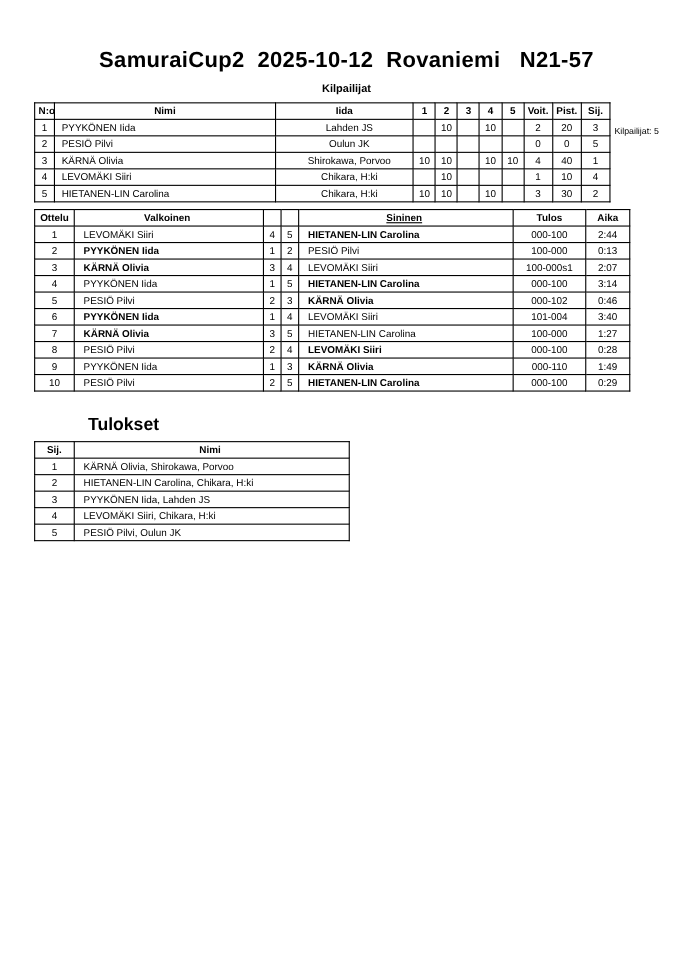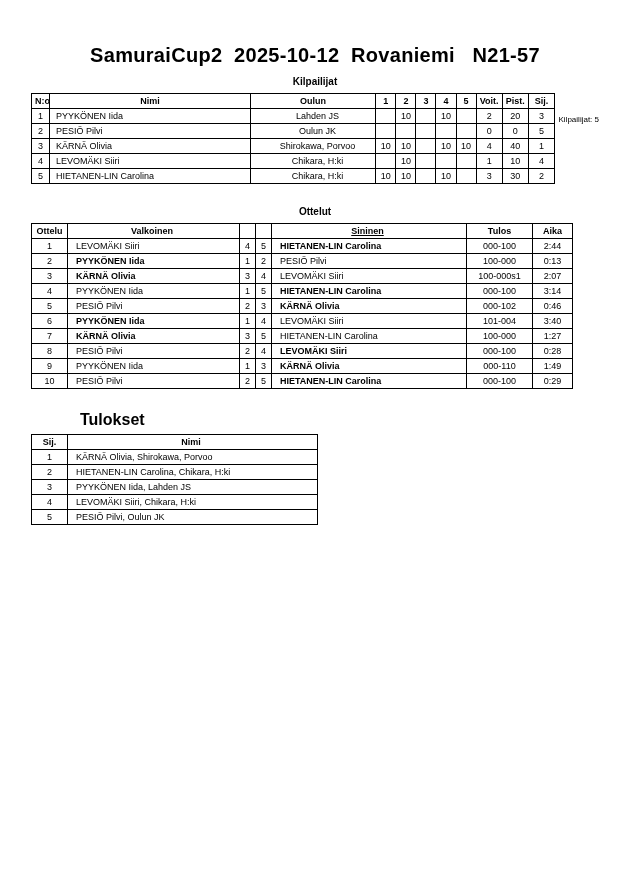--- a/index.html
+++ b/index.html
@@ -128,21 +128,21 @@
   <div class="section-head">Kilpailijat</div>
 
   <div class="competitor-count">Kilpailijat: 5</div>
 
   <div class="wrap-kilpailijat">
     <table id="kilpailijat-table">
       <thead>
         <tr>
           <th class="c-no">N:o</th>
           <th class="c-nimi">Nimi</th>
-          <th class="c-seura">Oulun</th>
+          <th class="c-seura">Iida</th>
           <th class="c-r">1</th>
           <th class="c-r">2</th>
           <th class="c-r">3</th>
           <th class="c-r">4</th>
           <th class="c-r">5</th>
           <th class="c-voit">Voit.</th>
           <th class="c-pist">Pist.</th>
           <th class="c-sij">Sij.</th>
         </tr>
       </thead>
@@ -209,21 +209,20 @@
           <td class="c-r">10</td>
           <td class="c-r"></td>
           <td class="c-voit">3</td>
           <td class="c-pist">30</td>
           <td class="c-sij">2</td>
         </tr>
       </tbody>
     </table>
   </div>
 
-  <div class="section-head" style="margin-top:22px;">Ottelut</div>
 
   <div class="wrap-ottelut">
     <table id="ottelut-table">
       <thead>
         <tr>
           <th class="o-num">Ottelu</th>
           <th class="o-white">Valkoinen</th>
           <th class="o-s1"></th>
           <th class="o-s2"></th>
           <th class="o-blue">Sininen</th>

